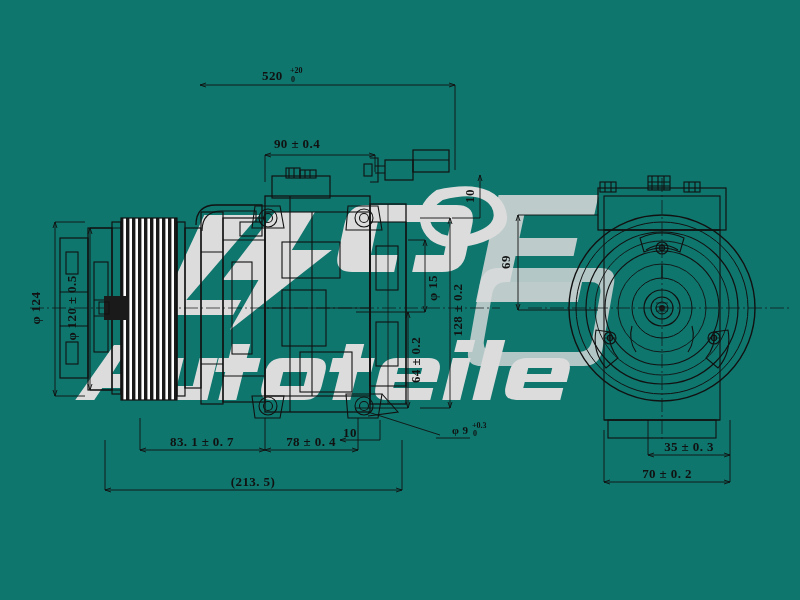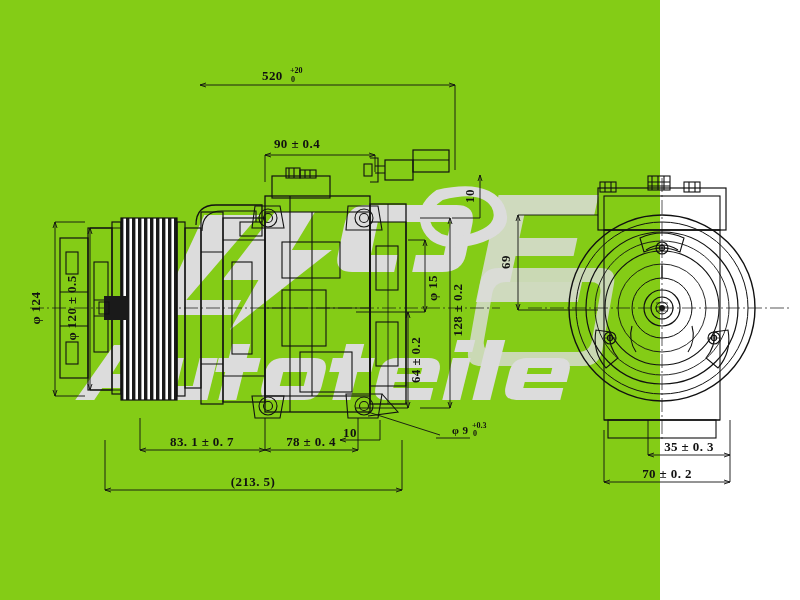--- a/index.html
+++ b/index.html
@@ -1,19 +1,19 @@
 <!DOCTYPE html>
 <html><head>
 <meta charset="utf-8">
 <title>Compressor Technical Drawing</title>
 <style>
   html,body{margin:0;padding:0;background:#ffffff;}
   body{width:800px;height:600px;overflow:hidden;
        font-family:"Liberation Serif", serif;}
-  #stage{position:relative;width:660px;height:600px;background:#84cc16;}
+  #stage{position:relative;width:800px;height:600px;background:#0f766e;}
   svg.layer{position:absolute;left:0;top:0;width:800px;height:600px;}
   #wm{z-index:1;}
   #draw{z-index:2;}
   #labels{z-index:3;}
   .dimtxt{
     font-family:"Liberation Serif", serif;
     font-weight:bold;
     font-size:13px;
     fill:#111111;
     letter-spacing:0.4px;

